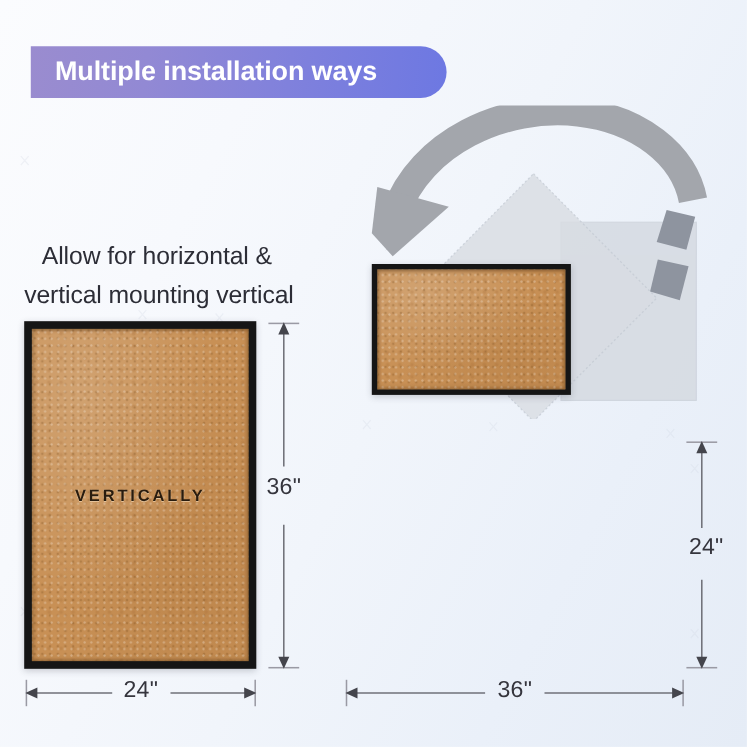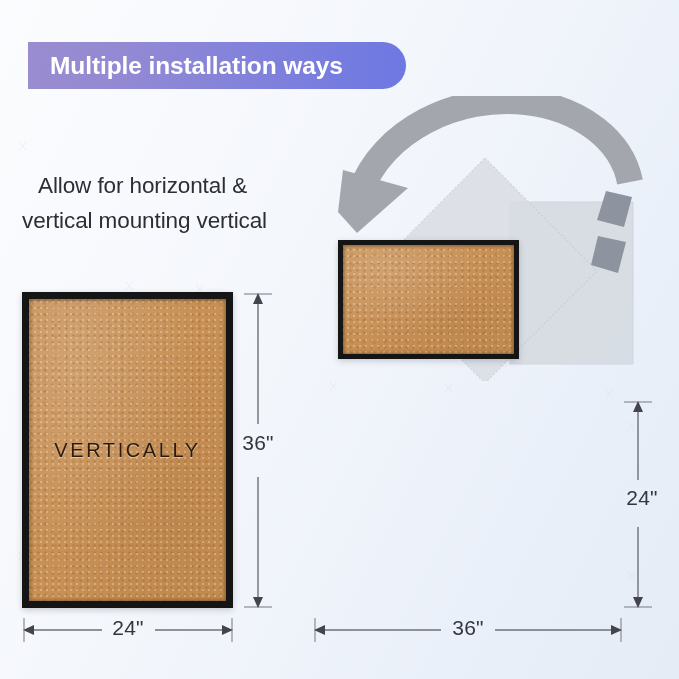--- a/index.html
+++ b/index.html
@@ -60,21 +60,21 @@
   #subtitle {
     position: absolute;
     left: 22px;
     top: 168px;
     width: 330px;
     color: #2c2d36;
     font-size: 22.5px;
     line-height: 35px;
     letter-spacing: -0.1px;
   }
-  #subtitle .line1 { display: block; padding-left: 16px; }
+  #subtitle .line1 { display: block; padding-left: 16px; margin-top: 47px; }
   #subtitle .line2 { display: block; }
 
   
   #rotation-illustration {
     position: absolute;
     left: 330px;
     top: 96px;
     width: 345px;
     height: 285px;
   }
@@ -121,23 +121,23 @@
       inset 0 2px 3px rgba(70,40,10,0.28),
       inset 0 -2px 4px rgba(70,40,10,0.22),
       inset 2px 0 3px rgba(70,40,10,0.14),
       inset -2px 0 3px rgba(70,40,10,0.14);
     pointer-events: none;
   }
   .board-label {
     position: relative;
     z-index: 3;
     color: #20150a;
-    font-size: 20px;
+    font-size: 15px;
     letter-spacing: 2.6px;
-    font-weight: 400;
+    font-weight: 700;
     white-space: nowrap;
     text-shadow: 0 1px 0 rgba(255,235,205,0.55);
     opacity: 0.94;
   }
 
   #board-vertical {
     left: 22px;
     top: 292px;
     width: 211px;
     height: 316px;

